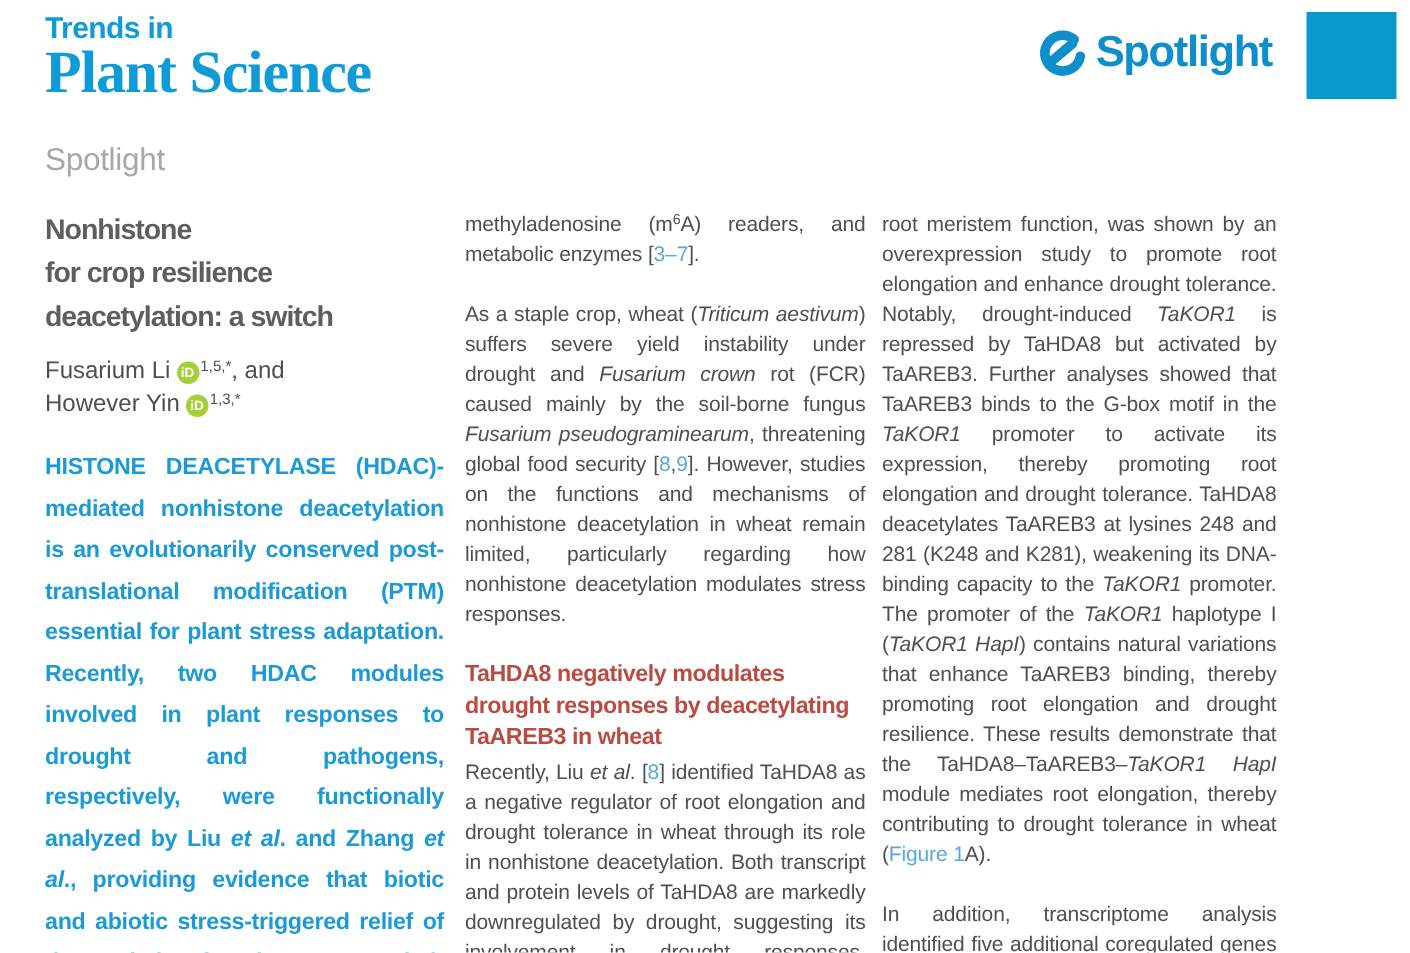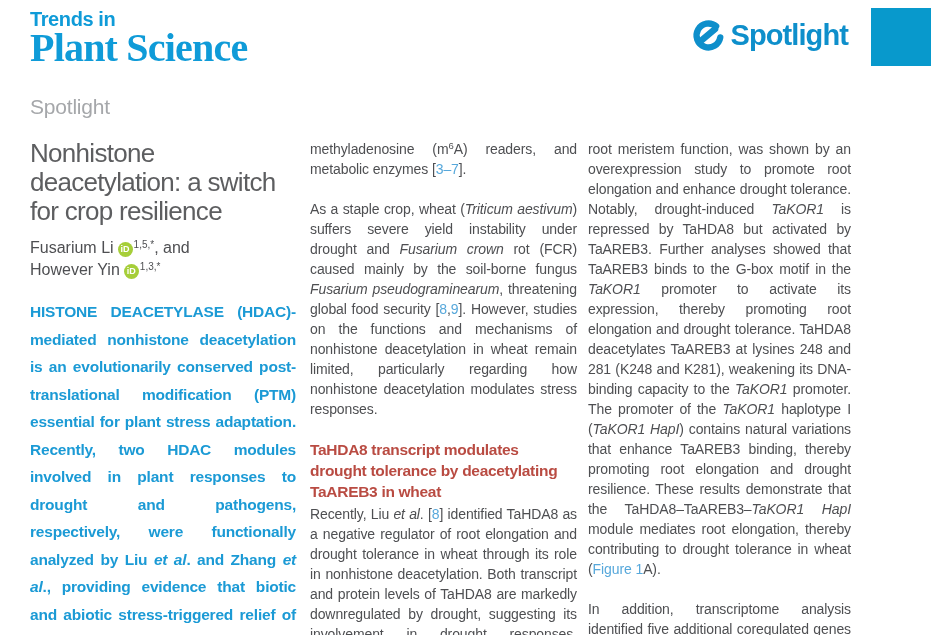--- a/index.html
+++ b/index.html
@@ -36,21 +36,21 @@
   .spotlight{position:absolute;left:30px;top:95px;font-size:21px;font-weight:normal;
     color:var(--label-gray);letter-spacing:-0.2px;}
 
   
   .col{position:absolute;top:139px;}
   .col1{left:30px;width:266px;}
   .col2{left:310px;width:267px;}
   .col3{left:588px;width:263px;}
 
   
-  .title{margin:0;font-weight:400;color:var(--title-gray);font-size:26px;line-height:29px;letter-spacing:-0.7px;}
+  .title{margin:0;font-weight:700;color:var(--title-gray);font-size:19px;line-height:29px;letter-spacing:-0.7px;}
   .title-line{white-space:nowrap;}
   .authors{margin-top:11px;font-size:16px;line-height:22px;color:var(--body-gray);}
   .author{display:block;white-space:nowrap;}
   .orcid{display:inline-flex;align-items:center;justify-content:center;width:15px;height:15px;
     border-radius:50%;background:var(--orcid-green);color:#fff;font-size:9px;font-weight:bold;
     margin:0 1px 0 4px;vertical-align:1px;}
   .auth-sup{font-size:10px;vertical-align:5px;line-height:0;}
   .abstract{margin:17px 0 0 0;font-size:15.5px;line-height:27.5px;font-weight:bold;
     color:var(--abstract-blue);text-align:justify;letter-spacing:-0.2px;}
 
@@ -85,36 +85,36 @@
     <span class="brand-text">Spotlight</span>
   </div>
 
   <div class="corner-block"></div>
 
   <div class="spotlight">Spotlight</div>
 
   <div class="col col1">
     <h1 class="title">
       <div class="title-line">Nonhistone</div>
+      <div class="title-line">for crop resilience</div>
       <div class="title-line">deacetylation: a switch</div>
-      <div class="title-line">for crop resilience</div>
     </h1>
 
     <div class="authors">
       <span class="author"><span>Fusarium Li</span><span class="orcid">iD</span><sup class="auth-sup">1,5,*</sup><span>, and</span></span>
       <span class="author"><span>However Yin</span><span class="orcid">iD</span><sup class="auth-sup">1,3,*</sup><span></span></span>
     </div>
 
     <p class="abstract">HISTONE DEACETYLASE (HDAC)-mediated nonhistone deacetylation is an evolutionarily conserved post-translational modification (PTM) essential for plant stress adaptation. Recently, two HDAC modules involved in plant responses to drought and pathogens, respectively, were functionally analyzed by Liu <span class="seg-i">et al</span>. and Zhang <span class="seg-i">et al</span>., providing evidence that biotic and abiotic stress-triggered relief of deacetylation functions as a switch for crop resilience.</p>
   </div>
 
   <div class="col col2">
     <p class="bp">methyladenosine (m<sup class="seg-sup">6</sup>A) readers, and metabolic enzymes [<a class="seg-link">3–7</a>].</p>
     <p class="bp">As a staple crop, wheat (<span class="seg-i">Triticum aestivum</span>) suffers severe yield instability under drought and <span class="seg-i">Fusarium crown</span> rot (FCR) caused mainly by the soil-borne fungus <span class="seg-i">Fusarium pseudograminearum</span>, threatening global food security [<a class="seg-link">8</a>,<a class="seg-link">9</a>]. However, studies on the functions and mechanisms of nonhistone deacetylation in wheat remain limited, particularly regarding how nonhistone deacetylation modulates stress responses.</p>
-    <h2 class="sec-heading">TaHDA8 transcript modulates drought tolerance by deacetylating TaAREB3 in wheat</h2>
+    <h2 class="sec-heading">TaHDA8 negatively modulates drought responses by deacetylating TaAREB3 in wheat</h2>
     <p class="bp force-last">Recently, Liu <span class="seg-i">et al</span>. [<a class="seg-link">8</a>] identified TaHDA8 as a negative regulator of root elongation and drought tolerance in wheat through its role in nonhistone deacetylation. Both transcript and protein levels of TaHDA8 are markedly downregulated by drought, suggesting its involvement in drought responses.</p>
   </div>
 
   <div class="col col3">
     <p class="bp">root meristem function, was shown by an overexpression study to promote root elongation and enhance drought tolerance. Notably, drought-induced <span class="seg-i">TaKOR1</span> is repressed by TaHDA8 but activated by TaAREB3. Further analyses showed that TaAREB3 binds to the G-box motif in the <span class="seg-i">TaKOR1</span> promoter to activate its expression, thereby promoting root elongation and drought tolerance. TaHDA8 deacetylates TaAREB3 at lysines 248 and 281 (K248 and K281), weakening its DNA-binding capacity to the <span class="seg-i">TaKOR1</span> promoter. The promoter of the <span class="seg-i">TaKOR1</span> haplotype I (<span class="seg-i">TaKOR1 HapI</span>) contains natural variations that enhance TaAREB3 binding, thereby promoting root elongation and drought resilience. These results demonstrate that the TaHDA8–TaAREB3–<span class="seg-i">TaKOR1 HapI</span> module mediates root elongation, thereby contributing to drought tolerance in wheat (<a class="seg-link">Figure 1</a>A).</p>
     <p class="bp force-last">In addition, transcriptome analysis identified five additional coregulated genes</p>
   </div>
 
 </div>
 

